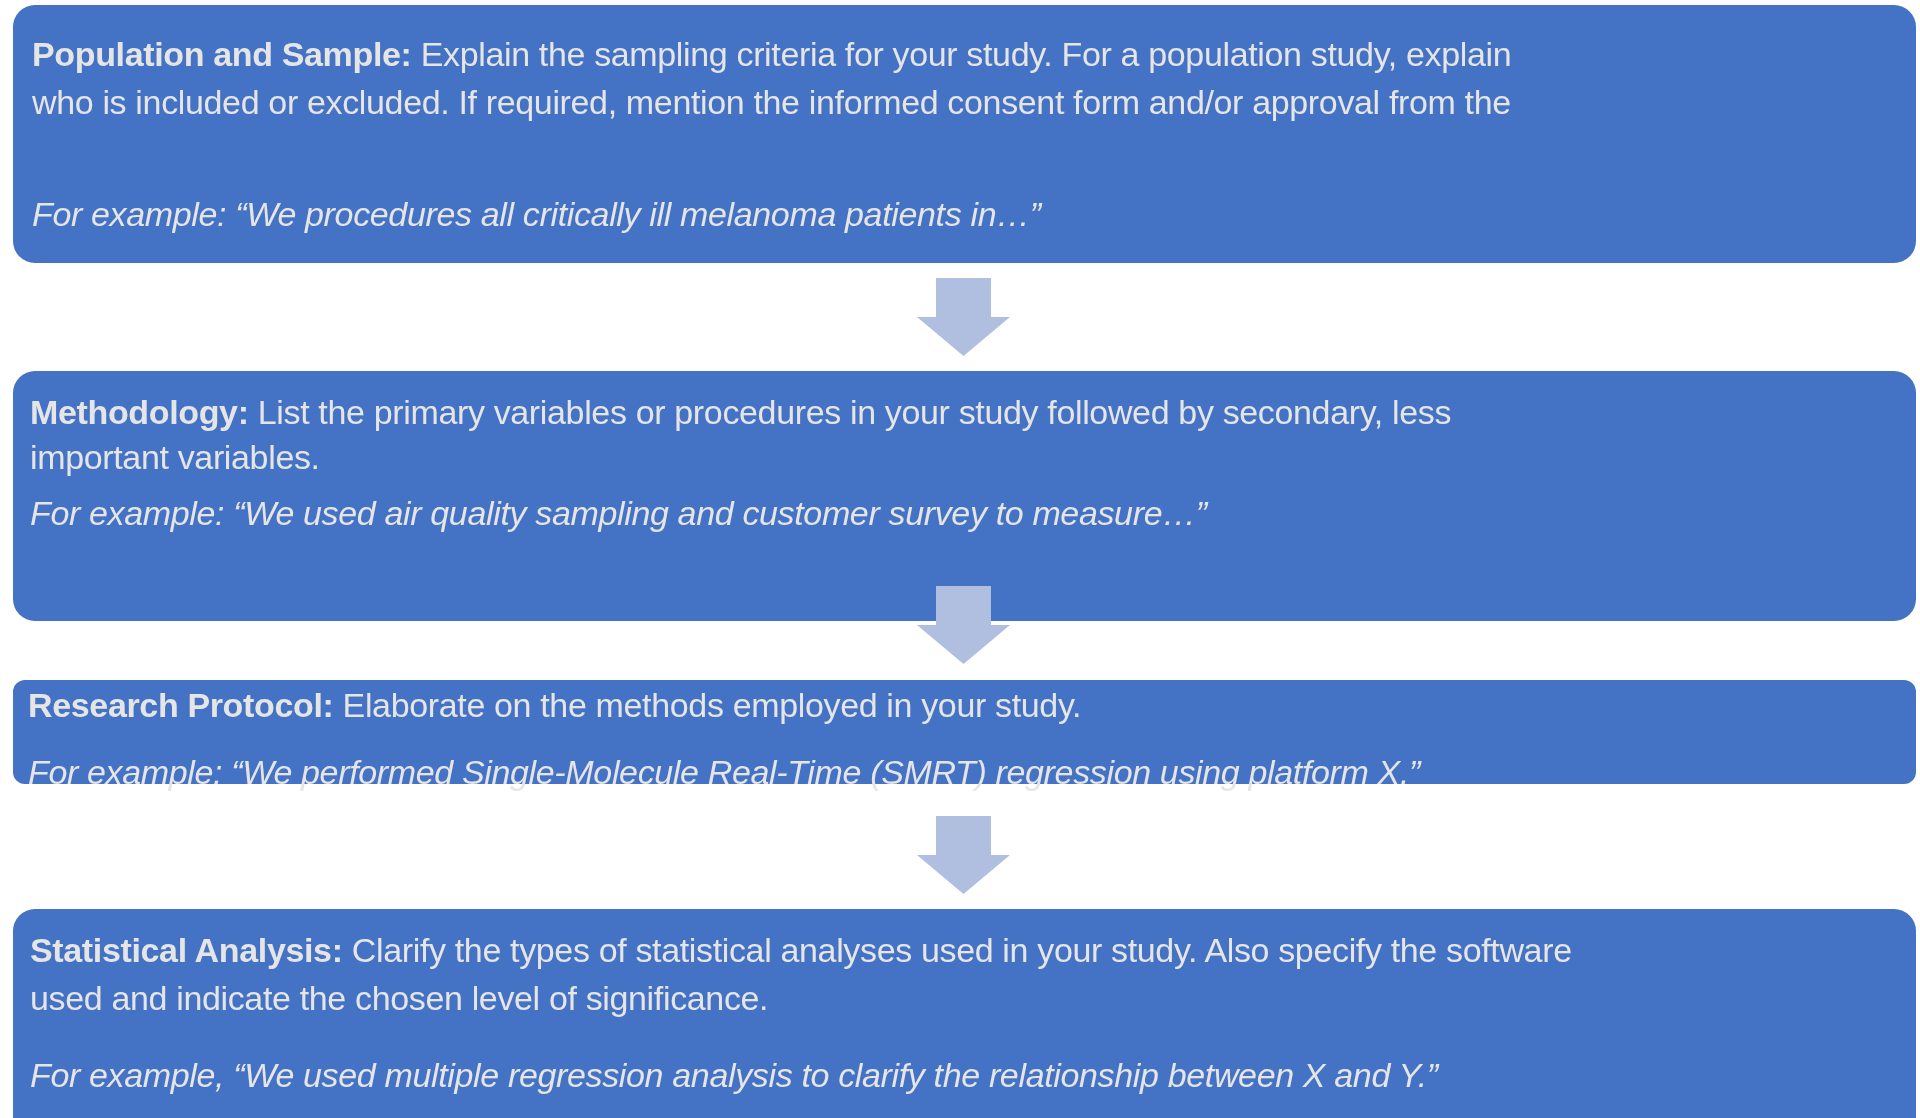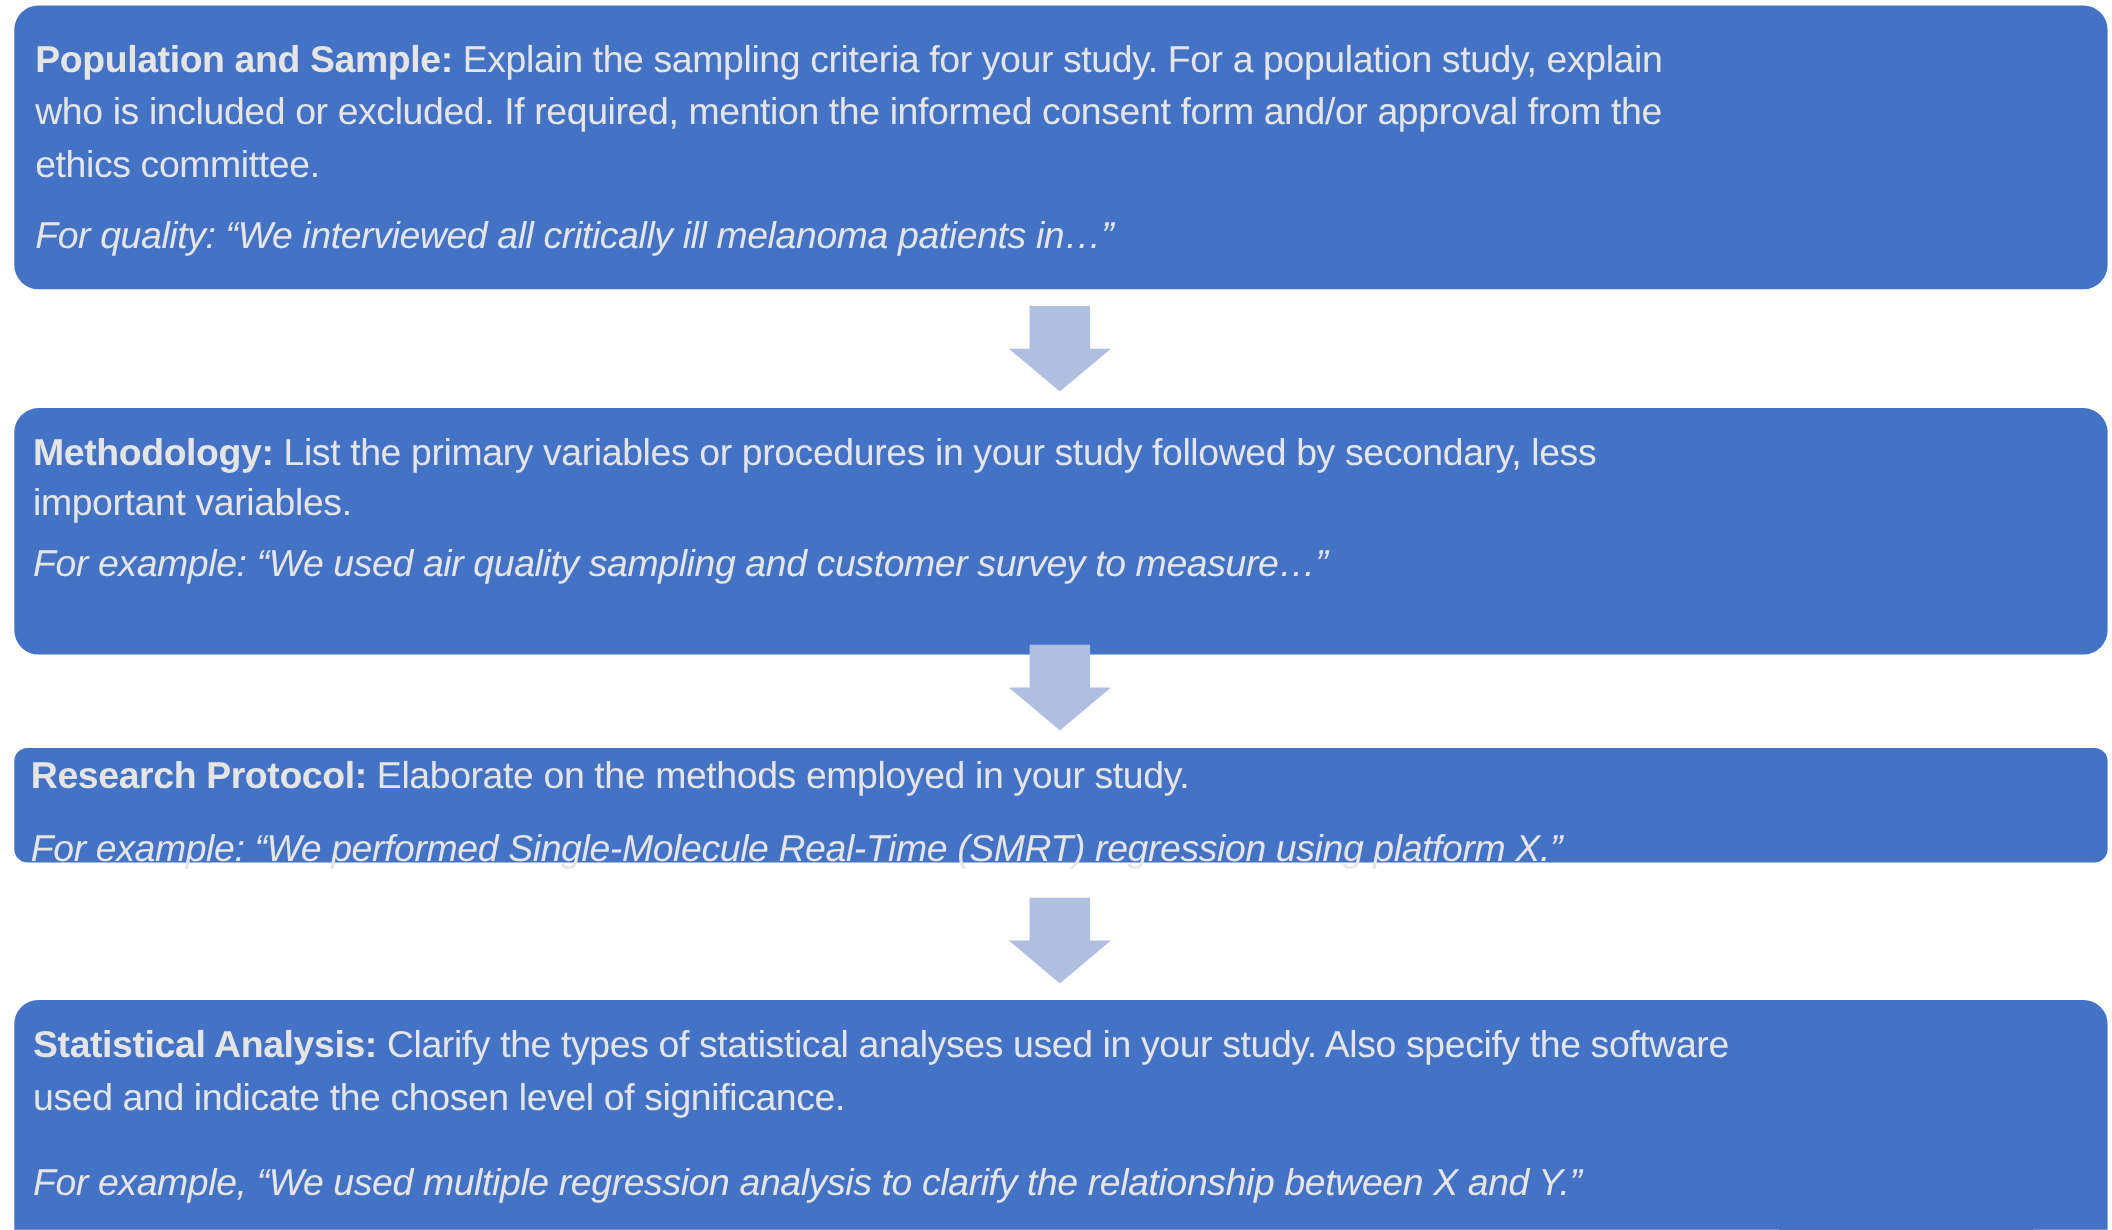--- a/index.html
+++ b/index.html
@@ -42,31 +42,30 @@
   .arrow svg { display: block; }
 </style>
 </head>
 <body>
 
 <div class="box" style="top:5px;height:258px;">
   <div class="line" style="left:19px;top:29px;">
     <b>Population and Sample:</b><span> Explain the sampling criteria for your study. For a population study, explain</span>
   </div>
   <div class="line" style="left:19px;top:77px;">who is included or excluded. If required, mention the informed consent form and/or approval from the</div>
-  <div class="line" style="left:19px;top:125px;">ethics committee.</div>
-  <div class="line example" style="left:19px;top:189px;">For quality: “We interviewed all critically ill melanoma patients in…”</div>
+  <div class="line example" style="left:19px;top:189px;">For example: “We procedures all critically ill melanoma patients in…”</div>
 </div>
 
 <div class="arrow" style="top:278px;">
   <svg width="93" height="78" viewBox="0 0 93 78">
     <polygon points="19,0 74,0 74,39 93,39 46.5,78 0,39 19,39" fill="#B0BFE0"></polygon>
   </svg>
 </div>
 
-<div class="box" style="top:371px;height:224px;">
+<div class="box" style="top:371px;height:250px;">
   <div class="line" style="left:17px;top:21px;">
     <b>Methodology:</b><span> List the primary variables or procedures in your study followed by secondary, less</span>
   </div>
   <div class="line" style="left:17px;top:66px;">important variables.</div>
   <div class="line example" style="left:17px;top:122px;">For example: “We used air quality sampling and customer survey to measure…”</div>
 </div>
 
 <div class="arrow" style="top:586px;">
   <svg width="93" height="78" viewBox="0 0 93 78">
     <polygon points="19,0 74,0 74,39 93,39 46.5,78 0,39 19,39" fill="#B0BFE0"></polygon>

